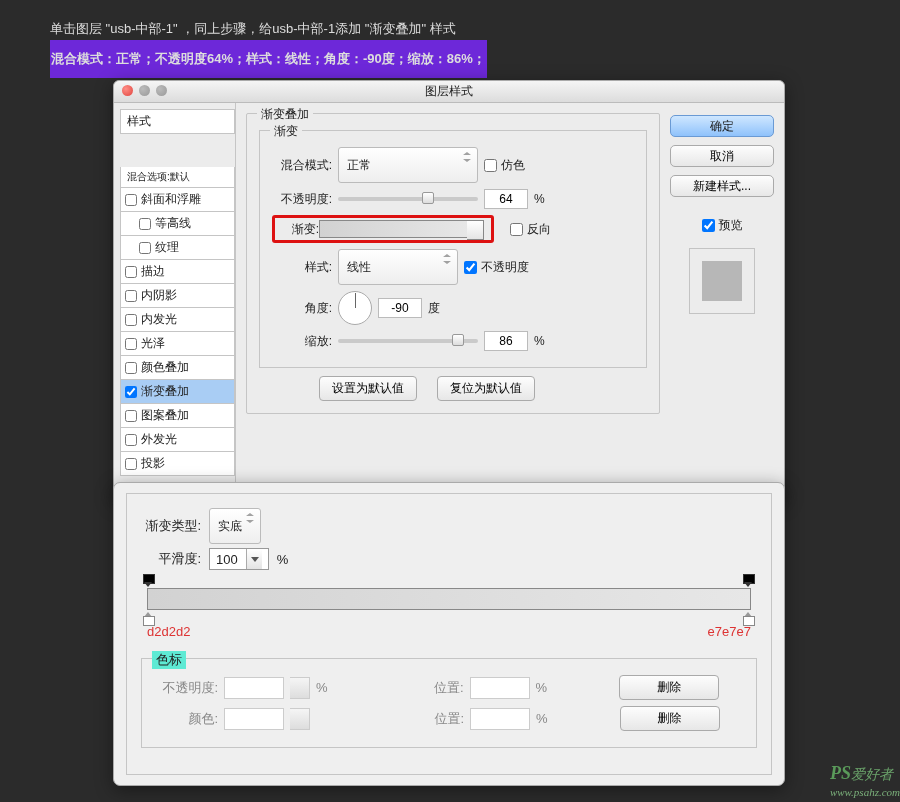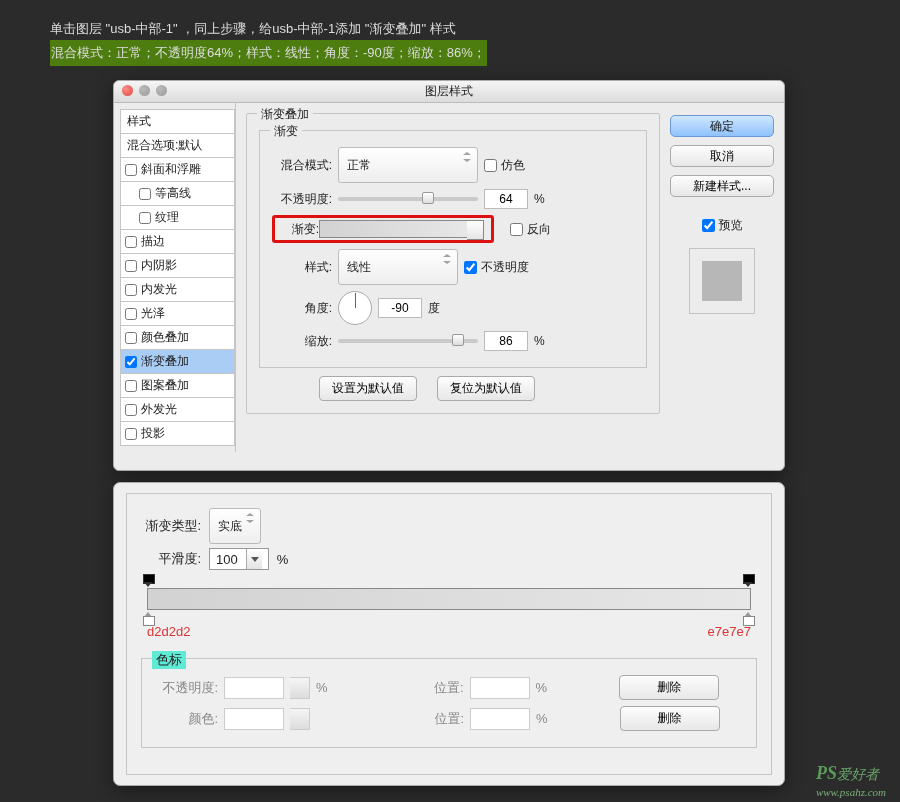--- a/index.html
+++ b/index.html
@@ -1,31 +1,31 @@
 <!DOCTYPE html>
 <html><head>
 <meta charset="utf-8">
 <style>
   * { box-sizing: border-box; margin: 0; padding: 0; }
   body { background: #2b2b2b; font-family: "Helvetica Neue", Arial, sans-serif; font-size: 12px; color: #222; width: 900px; height: 802px; position: relative; }
   .instructions { position: absolute; top: 18px; left: 50px; color: #ddd; font-size: 13px; line-height: 22px; }
-  .instructions .hl { background: #4d7c0f; padding: 2px 1px; }
+  .instructions .hl { background: #6d28d9; padding: 8px 1px; font-weight: bold; }
 
   .dialog { position: absolute; left: 113px; top: 80px; width: 672px; background: #ececec; border: 1px solid #aaa; border-radius: 6px; box-shadow: 0 4px 18px rgba(0,0,0,.4); }
   .titlebar { background: linear-gradient(#f5f5f5,#dcdcdc); border-bottom: 1px solid #bbb; border-radius: 6px 6px 0 0; height: 22px; display:flex; align-items:center; justify-content:center; font-size:12px; position:relative;}
   .traffic { position:absolute; left:8px; top:4px; display:flex; gap:6px;}
   .traffic span{ width:11px;height:11px;border-radius:50%; display:block;}
   .tr-close{background:radial-gradient(circle at 35% 35%, #ff8e86,#e0443e);}
   .tr-min{background:radial-gradient(circle at 35% 35%, #bbb,#999);}
   .tr-max{background:radial-gradient(circle at 35% 35%, #bbb,#999);}
 
   .dialog-body { display:flex; padding: 0 0 18px 0; }
   .styles-panel { width: 122px; border-right:1px solid #c5c5c5; padding:6px 0 6px 6px; }
   .sp-head { border:1px solid #c5c5c5; background:#fff; padding:3px 6px; margin-bottom:0; font-size:12px; }
-  .sp-sub { border:1px solid #c5c5c5; border-top:none; background:#fff; padding:3px 6px; font-size:12px; }
+  .sp-sub { border:1px solid #c5c5c5; border-top:none; background:#fff; padding:3px 6px; font-size:10px;margin-top:33px; }
   .sp-item { border:1px solid #c5c5c5; border-top:none; background:#fff; padding:3px 6px 3px 4px; display:flex; align-items:center; gap:4px; font-size:12px;}
   .sp-item.indent{padding-left:18px;}
   .sp-item.active{ background: #a9cdf4; }
   .sp-item input[type=checkbox]{ width:12px; height:12px; }
 
   .main-pane { flex:1; padding:4px 6px 0 10px; position:relative; }
   .fieldset { border:1px solid #c5c5c5; border-radius:2px; padding:10px 12px 12px 12px; margin-top:6px; position:relative; }
   .fieldset > .legend { position:absolute; top:-8px; left:10px; background:#ececec; padding:0 4px; font-size:12px;}
   .inner-fs { border:1px solid #c5c5c5; padding:10px 12px 10px 12px; margin-top:6px; position:relative;}
   .inner-fs > .legend { position:absolute; top:-8px; left:10px; background:#ececec; padding:0 4px; font-size:12px;}
@@ -76,21 +76,21 @@
   .note-right{ color:#d33; right:0;}
   .subgroup{ border:1px solid #c5c5c5; margin-top:16px; padding:10px 12px; position:relative;}
   .subgroup .legend{ position:absolute; top:-8px; left:10px; background:#5eead4; padding:0 4px; font-size:13px;}
   .sg-row{ display:flex; align-items:center; gap:6px; font-size:13px; color:#888; margin:6px 0;}
   .sg-row .lbl{ width:64px; text-align:right;}
   .sg-row input.box{ width:60px;height:22px;border:1px solid #ccc;background:#fff;}
   .sg-row .dropbtn{ width:20px;height:22px;background:linear-gradient(#f5f5f5,#ddd);border:1px solid #ccc;border-left:none;}
   .sg-row .gap{ flex:0 0 60px;}
   .del-btn{ min-width:100px; text-align:center;}
 
-  .watermark{ position:absolute; right:14px; bottom:2px; font-size:14px; color:#6aa36a; font-style:italic; font-family: "Comic Sans MS", cursive;}
+  .watermark{ position:absolute; right:0; bottom:2px; font-size:14px; color:#6aa36a; font-style:italic; font-family: "Comic Sans MS", cursive;}
   .watermark b{ color:#5a9a5a; font-size:18px; font-style:italic;}
 </style>
 </head>
 <body>
 
 <div class="instructions">
   <div>
     <span>单击图层 "usb-中部-1" ，同上步骤，给usb-中部-1添加</span>
     <span>"渐变叠加"</span>
     <span>样式</span>

